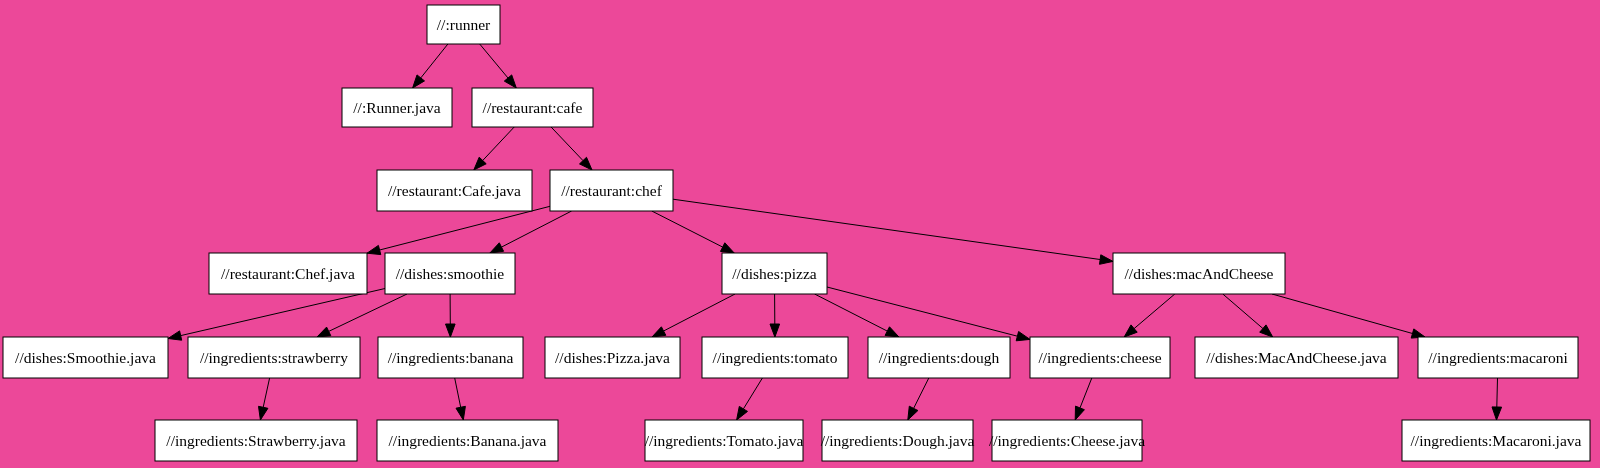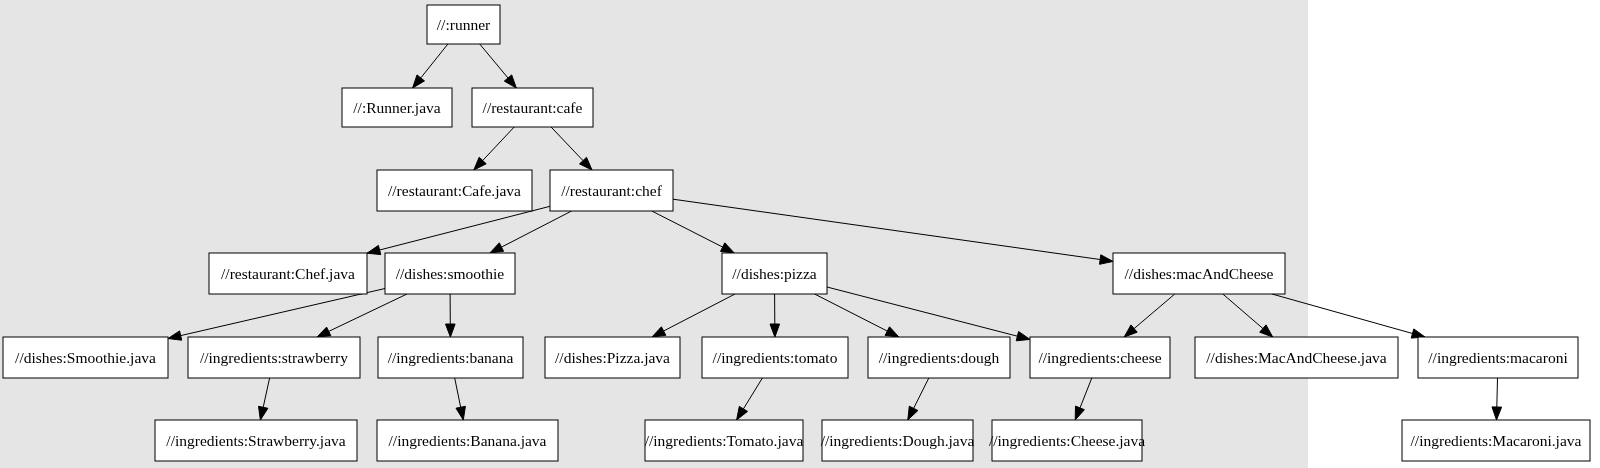--- a/index.html
+++ b/index.html
@@ -2,23 +2,23 @@
 <html><head>
 <meta charset="utf-8">
 <style>
   html, body {
     margin: 0;
     padding: 0;
     background: #ffffff;
   }
   .graph-wrap {
     position: relative;
-    width: 1308px;
+    width: 1600px;
     height: 468px;
-    background: #e5e5e5;
+    background: #ec4899;
     font-family: "Liberation Serif", "DejaVu Serif", serif;
   }
   svg text {
     font-family: "Liberation Serif", "DejaVu Serif", serif;
     font-size: 15.5px;
     fill: #000000;
   }
   svg rect.node-box {
     fill: #ffffff;
     stroke: #000000;

